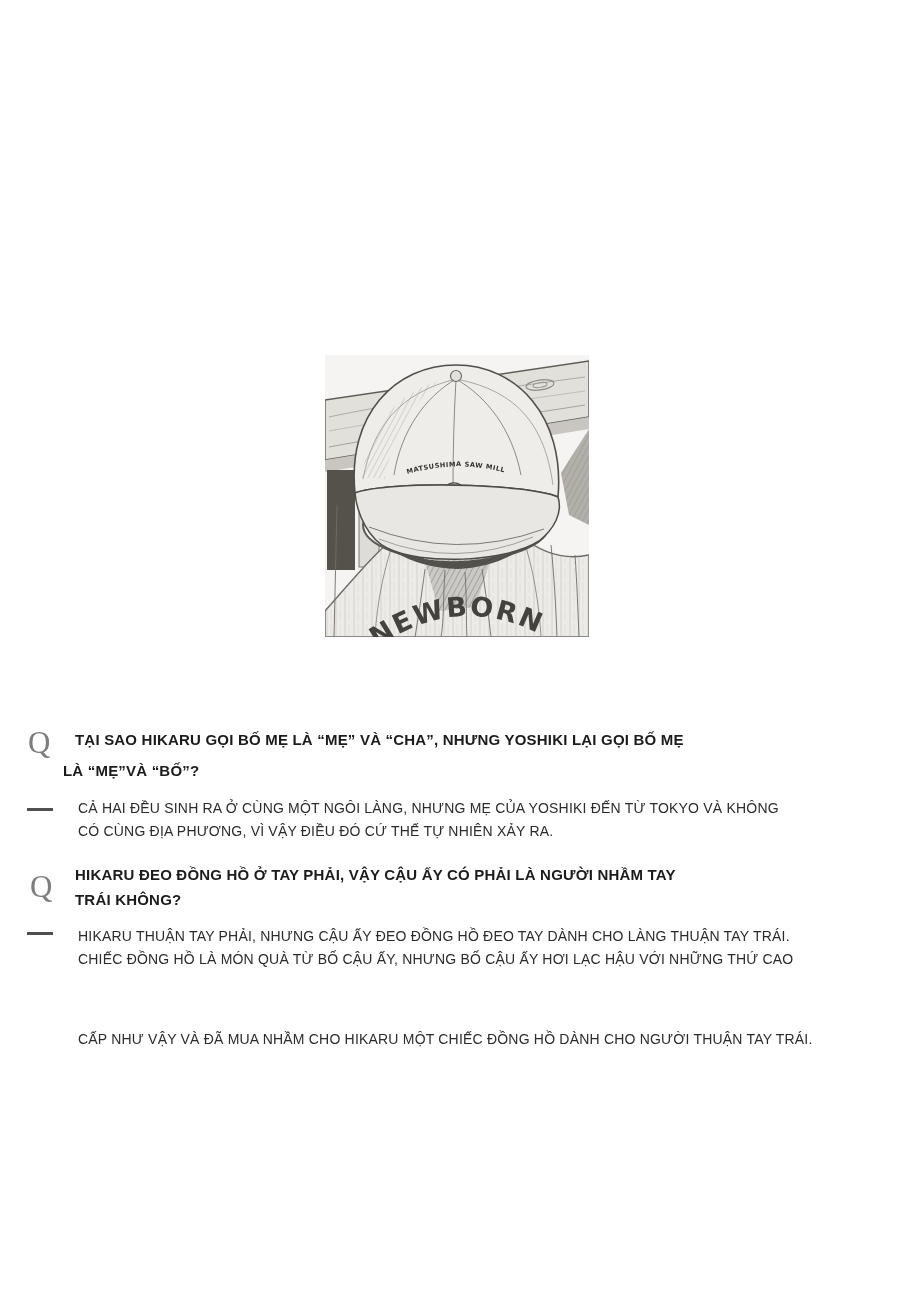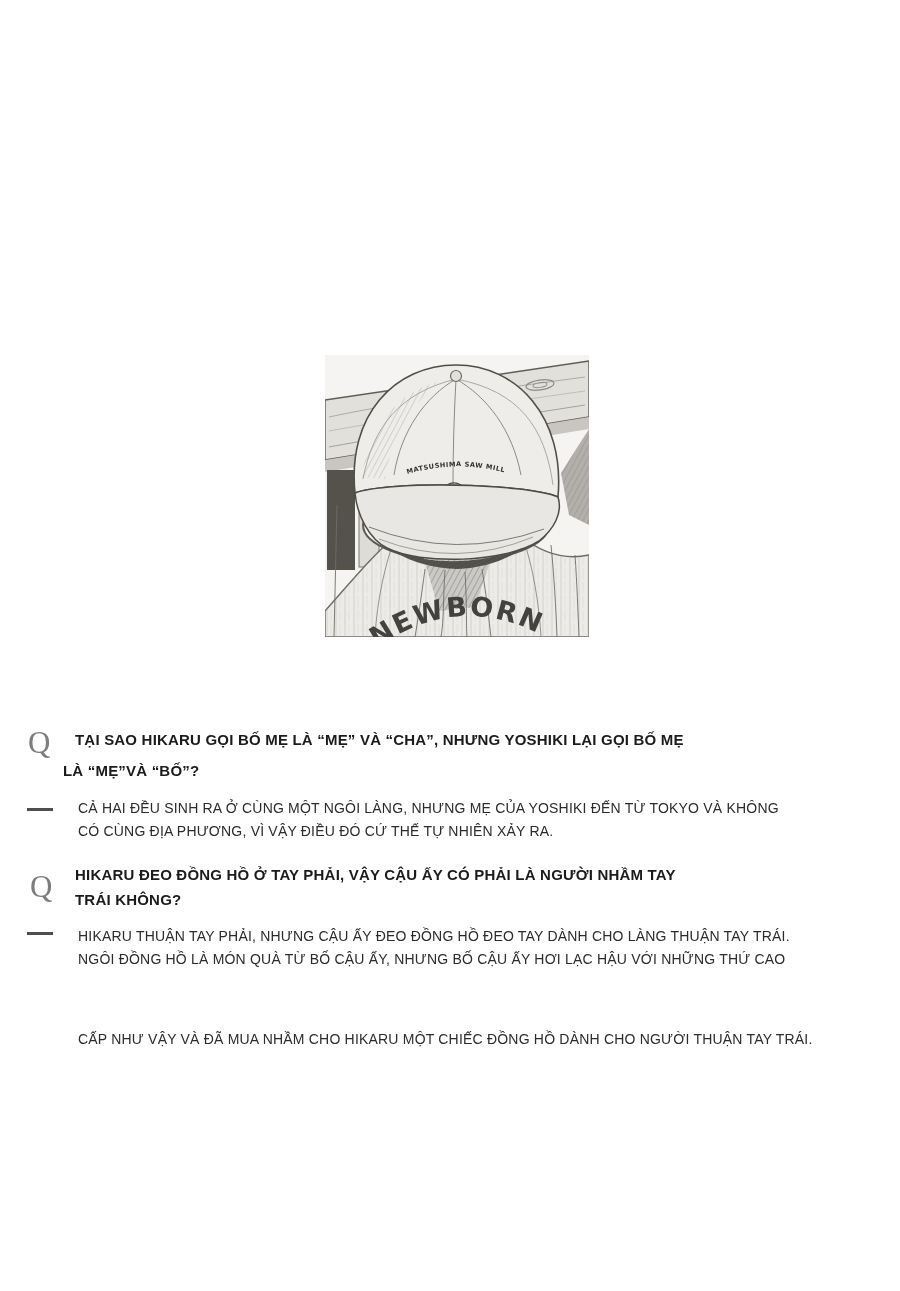--- a/index.html
+++ b/index.html
@@ -145,17 +145,17 @@
     <div id="a1-dash" class="adash"></div>
     <div id="a1-l1" class="tline atext">CẢ HAI ĐỀU SINH RA Ở CÙNG MỘT NGÔI LÀNG, NHƯNG MẸ CỦA YOSHIKI ĐẾN TỪ TOKYO VÀ KHÔNG</div>
     <div id="a1-l2" class="tline atext">CÓ CÙNG ĐỊA PHƯƠNG, VÌ VẬY ĐIỀU ĐÓ CỨ THẾ TỰ NHIÊN XẢY RA.</div>
 
     <span id="q2-mark" class="qmark">Q</span>
     <div id="q2-l1" class="tline qtext">HIKARU ĐEO ĐỒNG HỒ Ở TAY PHẢI, VẬY CẬU ẤY CÓ PHẢI LÀ NGƯỜI NHẦM TAY</div>
     <div id="q2-l2" class="tline qtext">TRÁI KHÔNG?</div>
 
     <div id="a2-dash" class="adash"></div>
     <div id="a2-l1" class="tline atext">HIKARU THUẬN TAY PHẢI, NHƯNG CẬU ẤY ĐEO ĐỒNG HỒ ĐEO TAY DÀNH CHO LÀNG THUẬN TAY TRÁI.</div>
-    <div id="a2-l2" class="tline atext">NGÔI ĐỒNG HỒ LÀ MÓN QUÀ TỪ BỐ CẬU ẤY, NHƯNG BỐ CẬU ẤY HƠI LẠC HẬU VỚI NHỮNG THỨ CAO</div>
+    <div id="a2-l2" class="tline atext">CHIẾC ĐỒNG HỒ LÀ MÓN QUÀ TỪ BỐ CẬU ẤY, NHƯNG BỐ CẬU ẤY HƠI LẠC HẬU VỚI NHỮNG THỨ CAO</div>
     <div id="a2-l3" class="tline atext">CẤP NHƯ VẬY VÀ ĐÃ MUA NHẦM CHO HIKARU MỘT CHIẾC ĐỒNG HỒ DÀNH CHO NGƯỜI THUẬN TAY TRÁI.</div>
   </section>
 
 </div>
 
 </body></html>

